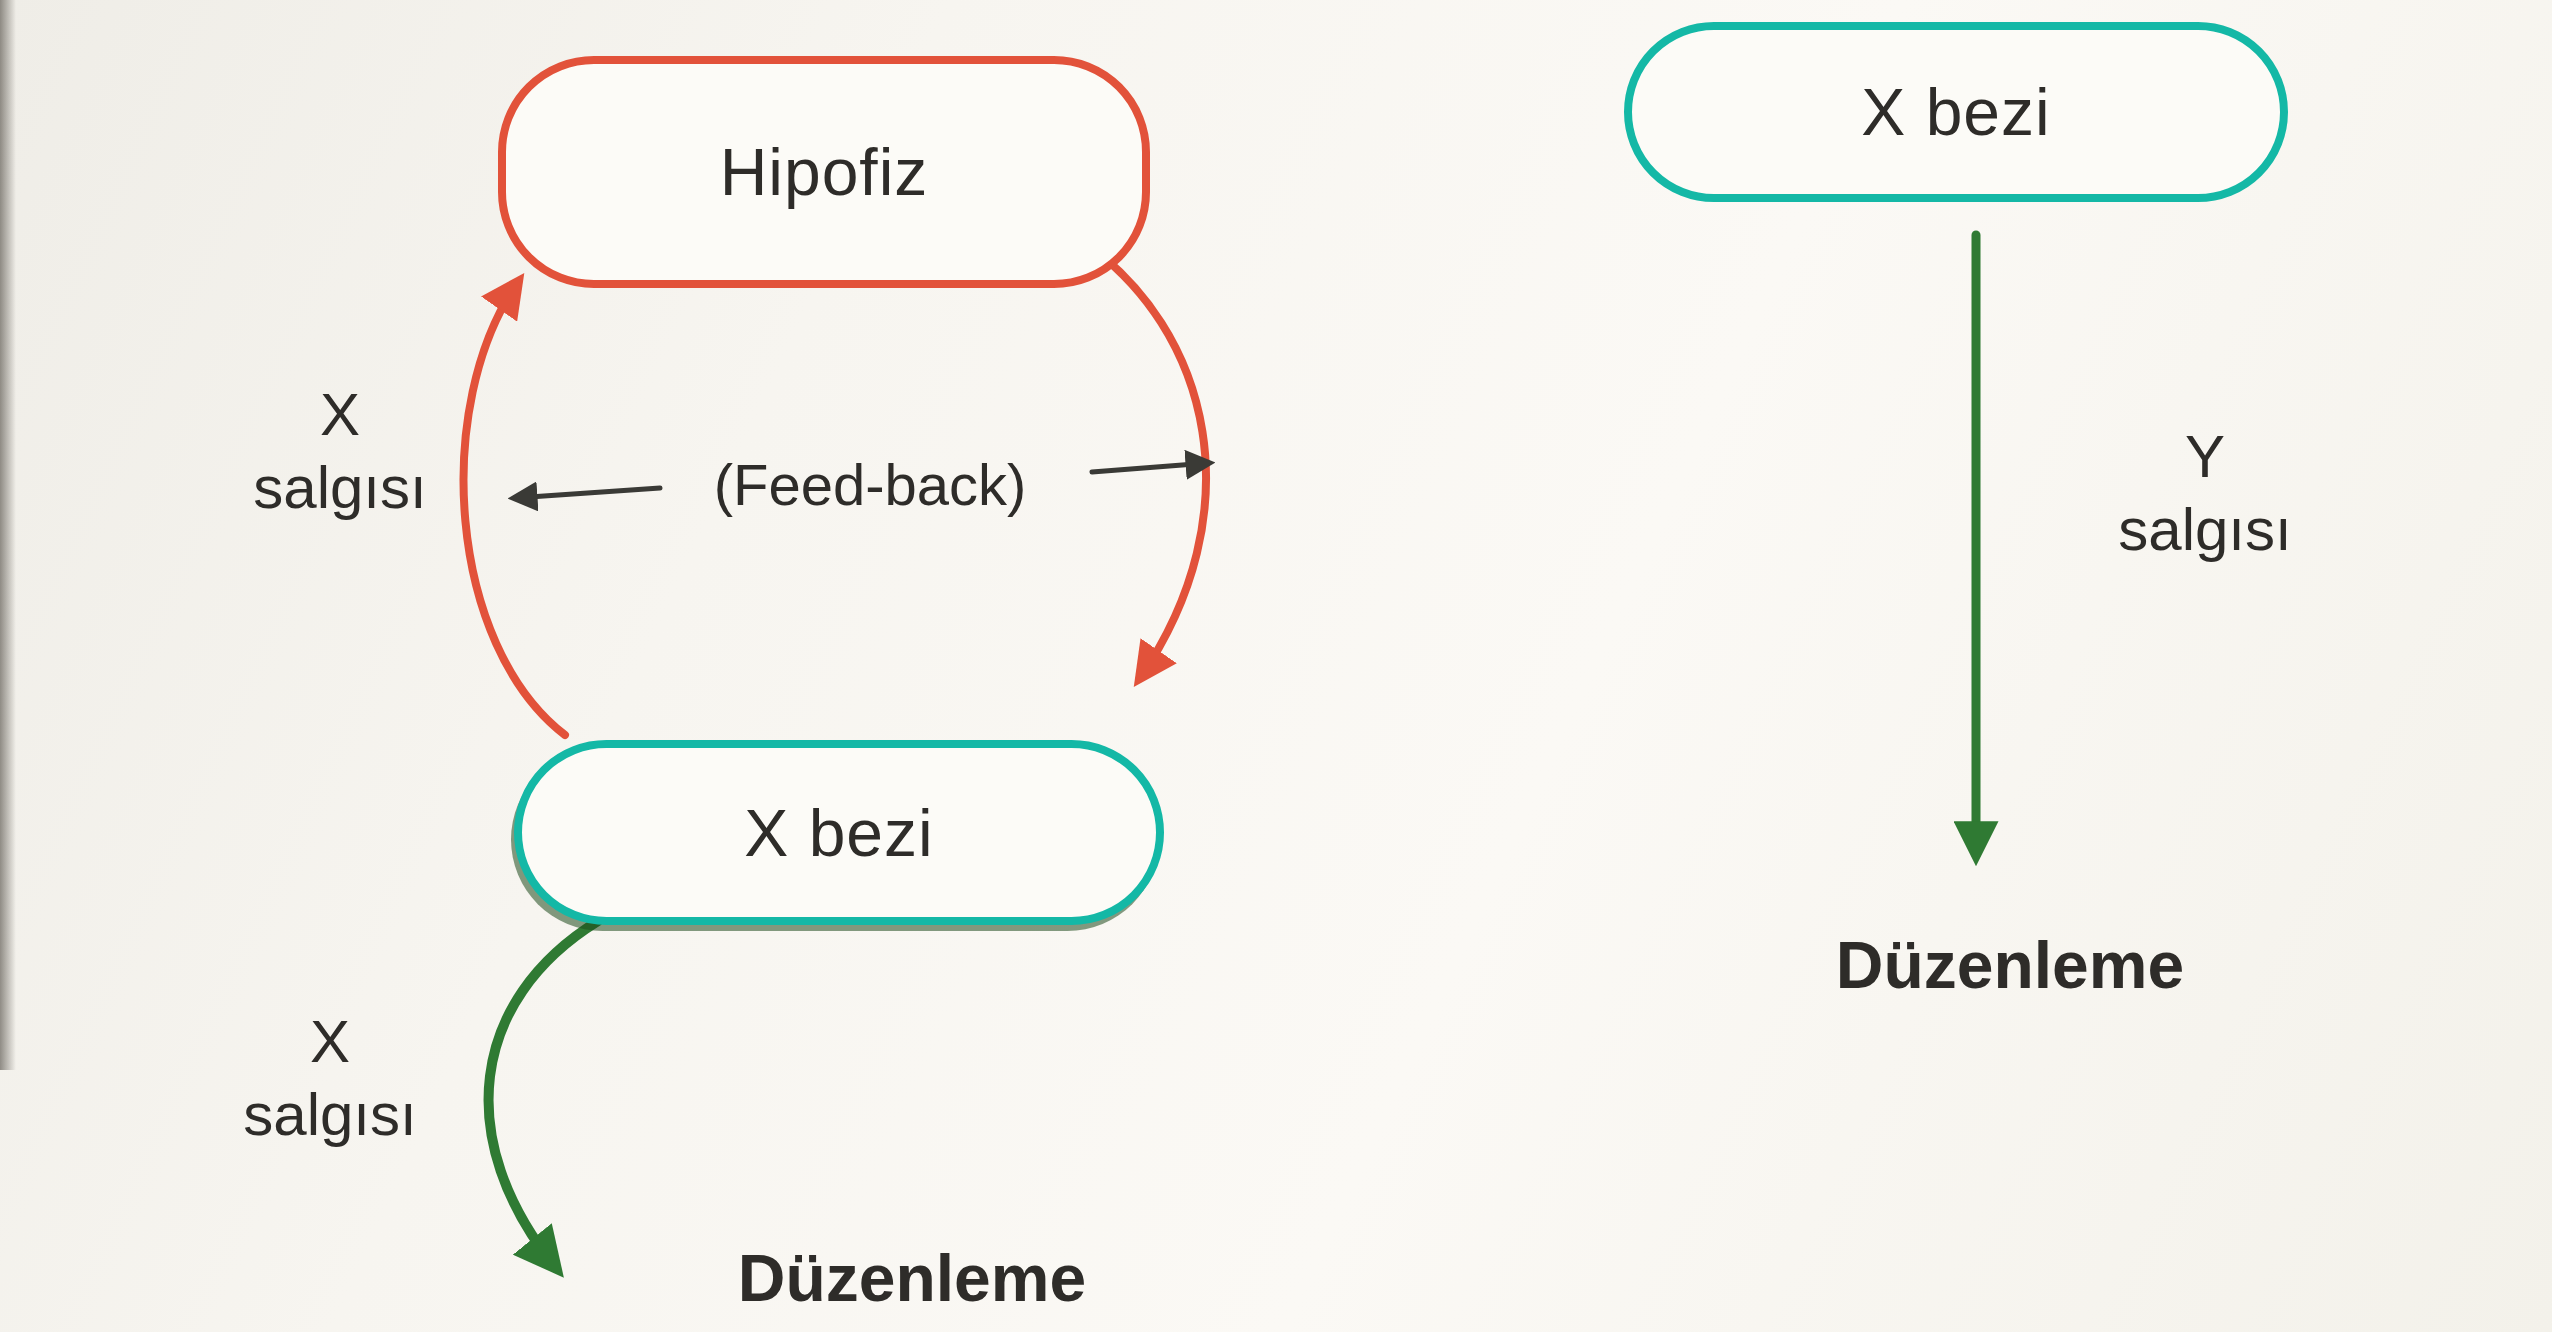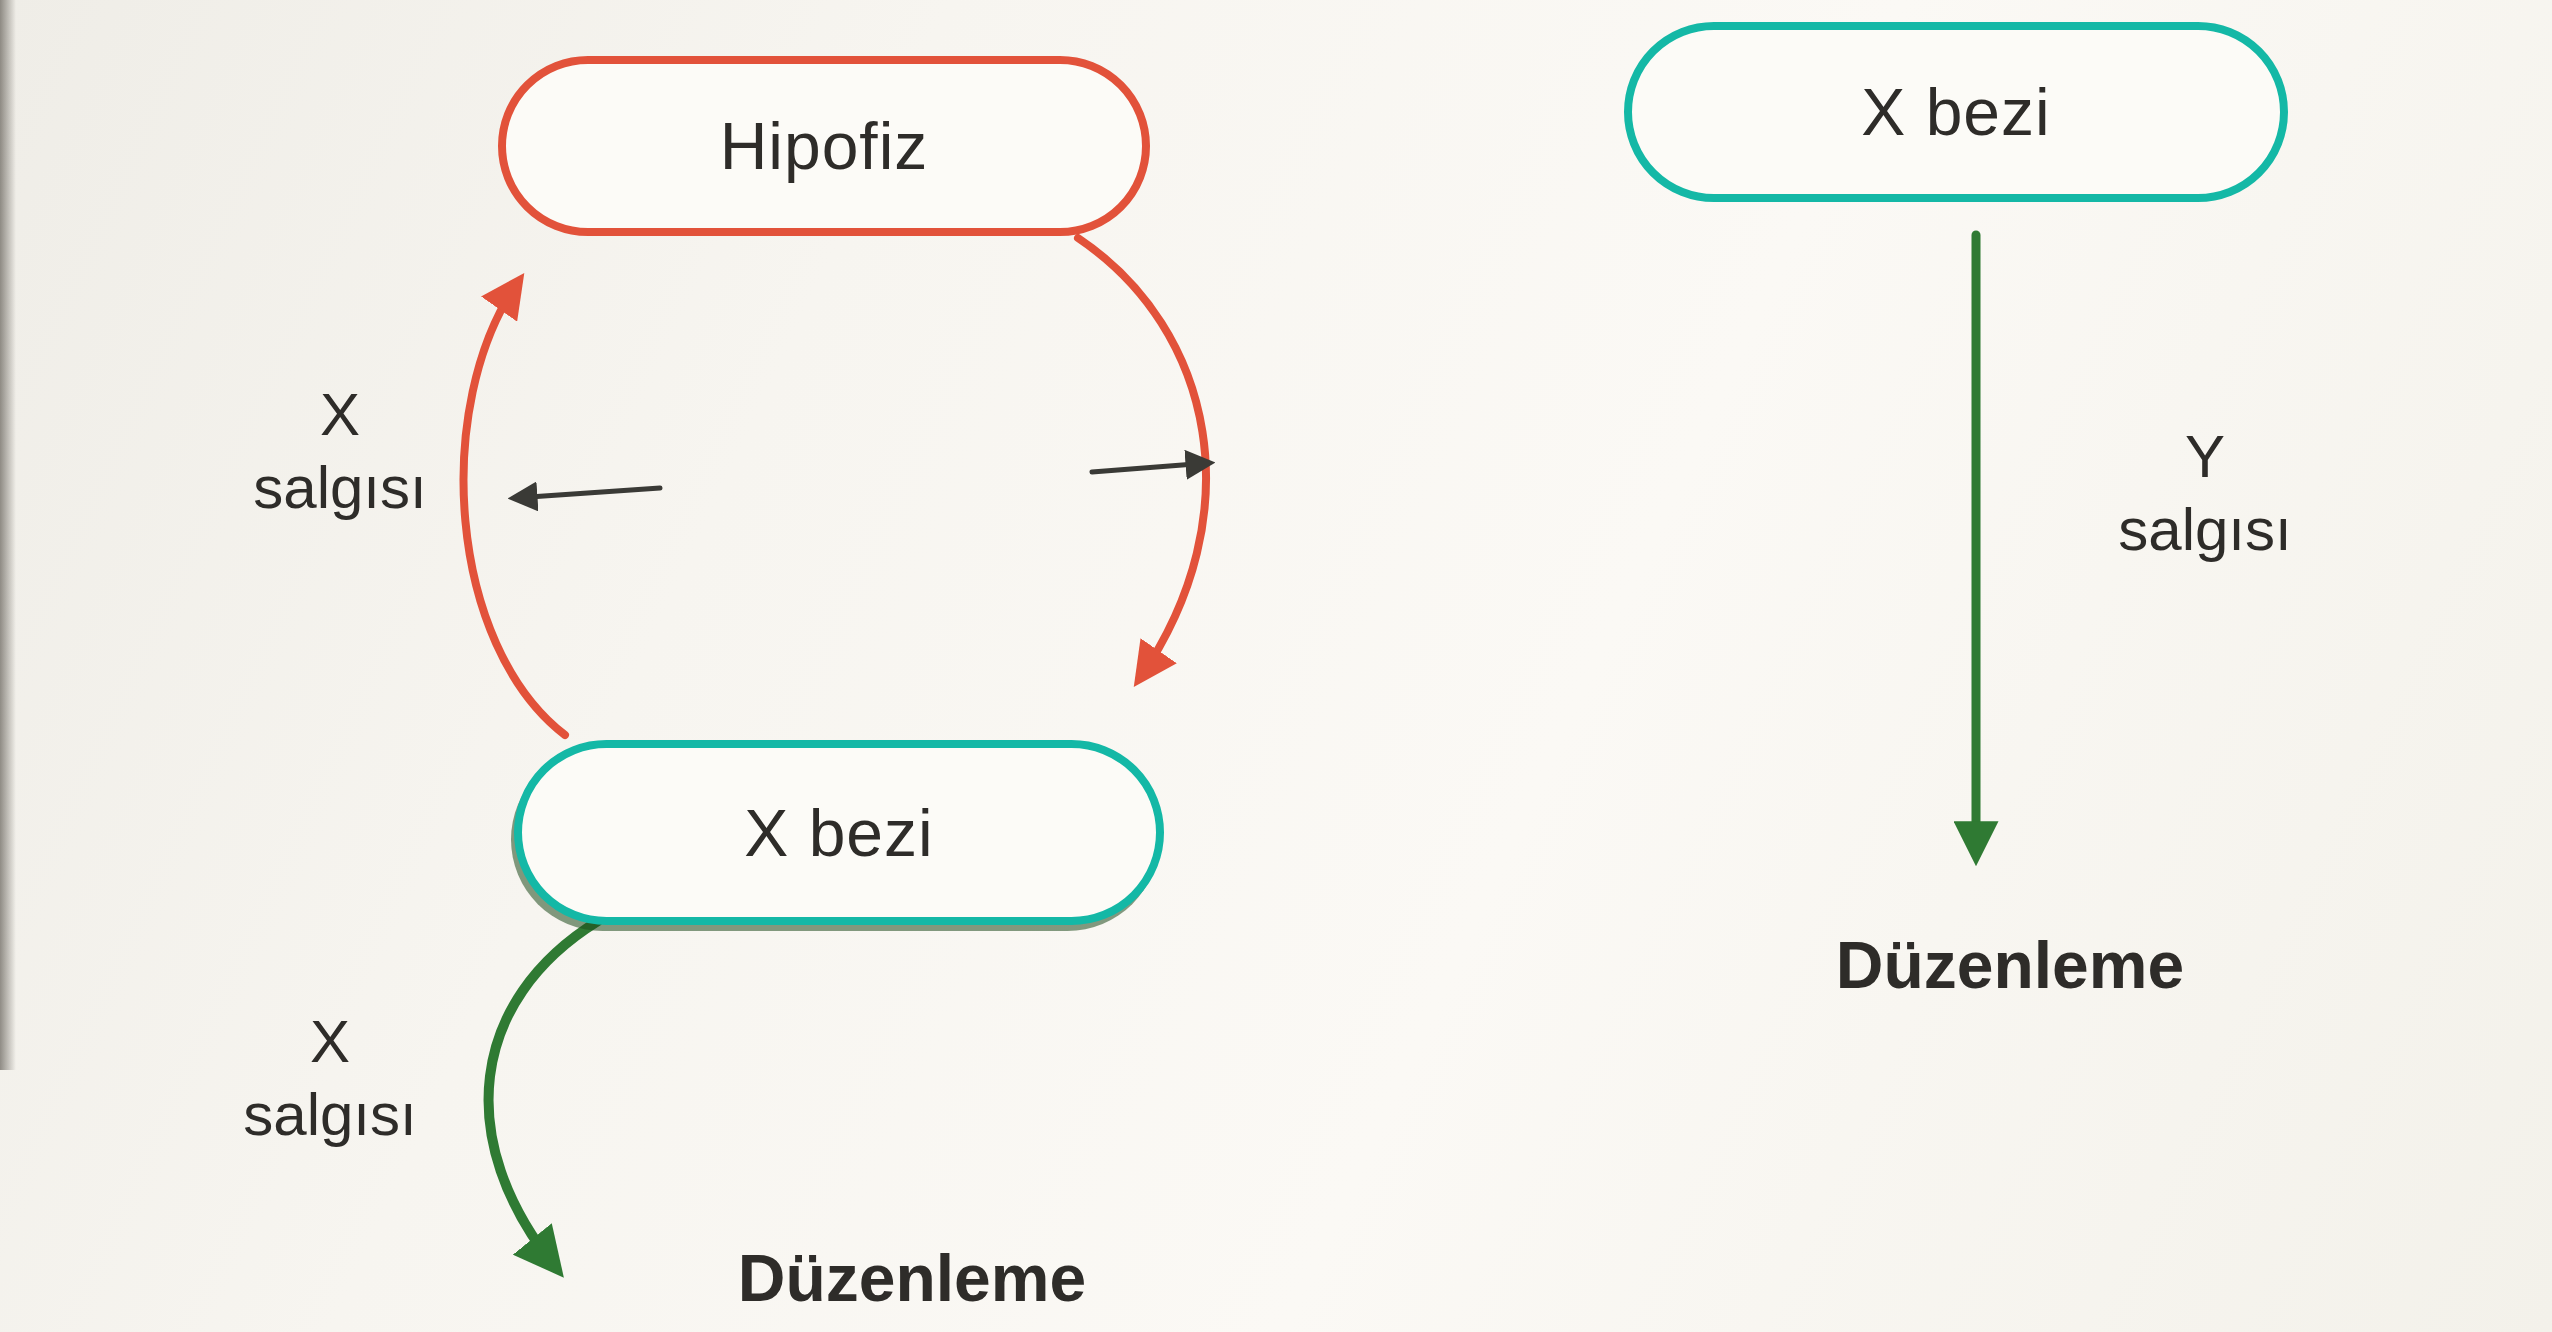--- a/index.html
+++ b/index.html
@@ -66,29 +66,30 @@
     <path d="M 565 735 C 448 645, 432 405, 518 282" fill="none" stroke="#e2523a" stroke-width="8" stroke-linecap="round" marker-end="url(#arrow-red)"></path>
 
     <path d="M 660 488 L 515 498" fill="none" stroke="#3a3a36" stroke-width="5" stroke-linecap="round" marker-end="url(#arrow-dark)"></path>
     <path d="M 1092 472 L 1208 463" fill="none" stroke="#3a3a36" stroke-width="5" stroke-linecap="round" marker-end="url(#arrow-dark)"></path>
 
     <path d="M 598 921 C 470 1000, 452 1140, 556 1268" fill="none" stroke="#2f7a33" stroke-width="10" stroke-linecap="round" marker-end="url(#arrow-green)"></path>
 
     <path d="M 1976 235 L 1976 855" fill="none" stroke="#2f7a33" stroke-width="9" stroke-linecap="round" marker-end="url(#arrow-green)"></path>
   </svg>
 
-  <div class="node node-red" style="left:498px; top:56px; width:652px; height:180px;">
+  <div class="node node-red" style="left:498px; top:56px; width:652px; height:232px;">
     <span>Hipofiz</span>
   </div>
 
   <div class="label" style="left:175px; top:378px; width:330px;">
     <span class="ln">X</span>
     <span class="ln">salgısı</span>
   </div>
 
+  <div class="label" style="left:650px; top:450px; width:440px; font-size:58px;">(Feed-back)</div>
 
   <div class="node node-green shadowed" style="left:514px; top:740px; width:650px; height:185px;">
     <span>X bezi</span>
   </div>
 
   <div class="label" style="left:165px; top:1005px; width:330px;">
     <span class="ln">X</span>
     <span class="ln">salgısı</span>
   </div>
 

